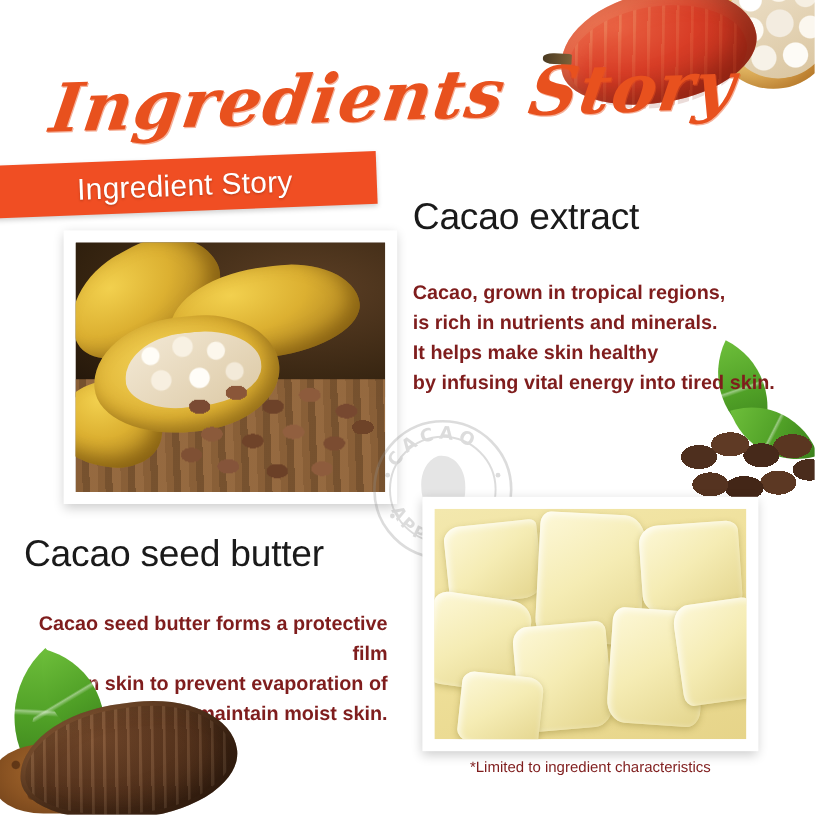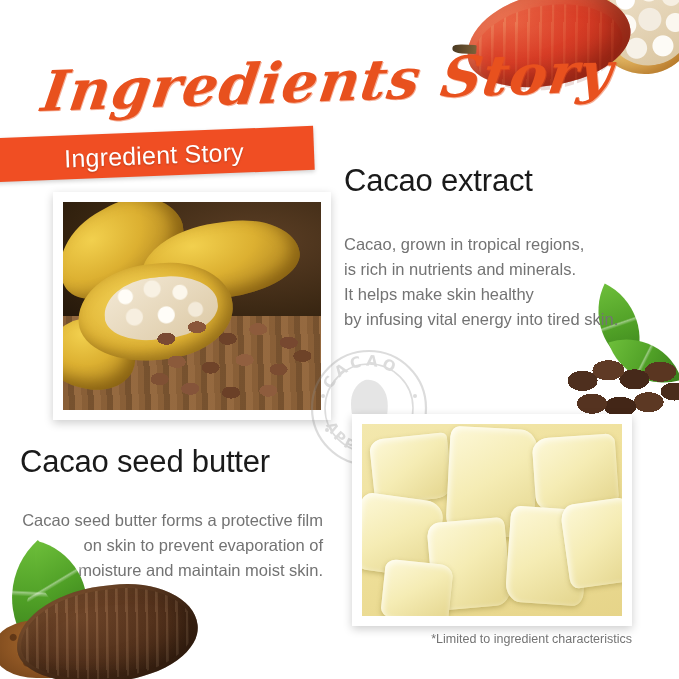--- a/index.html
+++ b/index.html
@@ -235,35 +235,36 @@
     font-size: 31px;
     font-weight: normal;
     letter-spacing: -0.2px;
     white-space: nowrap;
   }
   #title-extract { left: 344px; top: 163px; }
   #title-butter  { left: 20px;  top: 444px; text-align: right; }
 
   .body-text {
     position: absolute;
-    color: #737373;
+    color: #7f1d1d;
     font-size: 16.5px;
     line-height: 25px;
     white-space: pre-line;
+    font-weight: bold;
   }
   #body-extract { left: 344px; top: 232px; text-align: left; }
   #body-butter  { left: 13px;  top: 508px; width: 310px; text-align: right; }
 
   .footnote {
     position: absolute;
     left: 352px;
     top: 632px;
     width: 280px;
-    text-align: right;
-    color: #737373;
+    text-align: center;
+    color: #7f1d1d;
     font-size: 12.5px;
   }
 
   
   .stamp {
     position: absolute;
     left: 307px;
     top: 346px;
     width: 124px;
     height: 124px;

